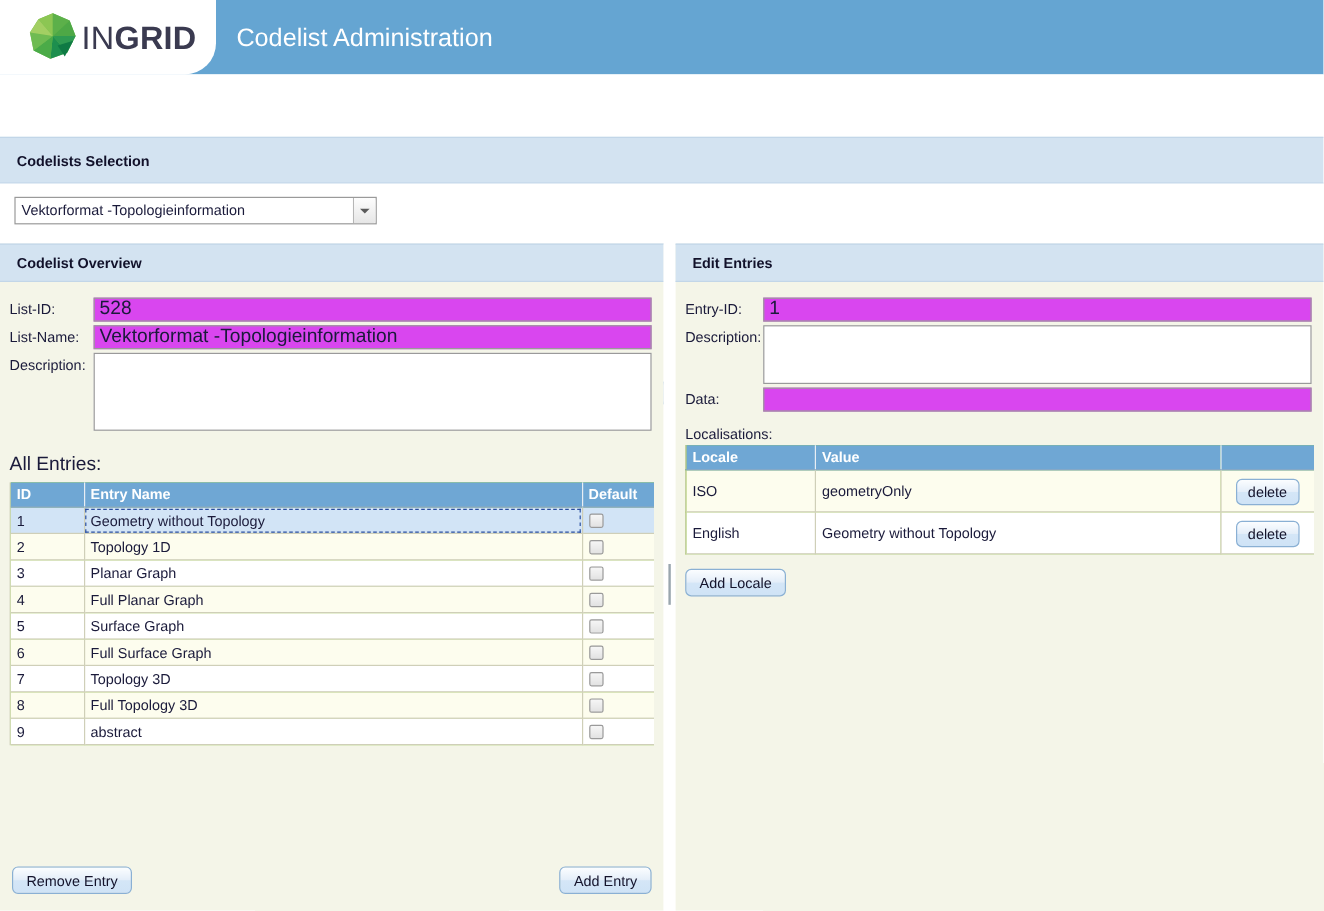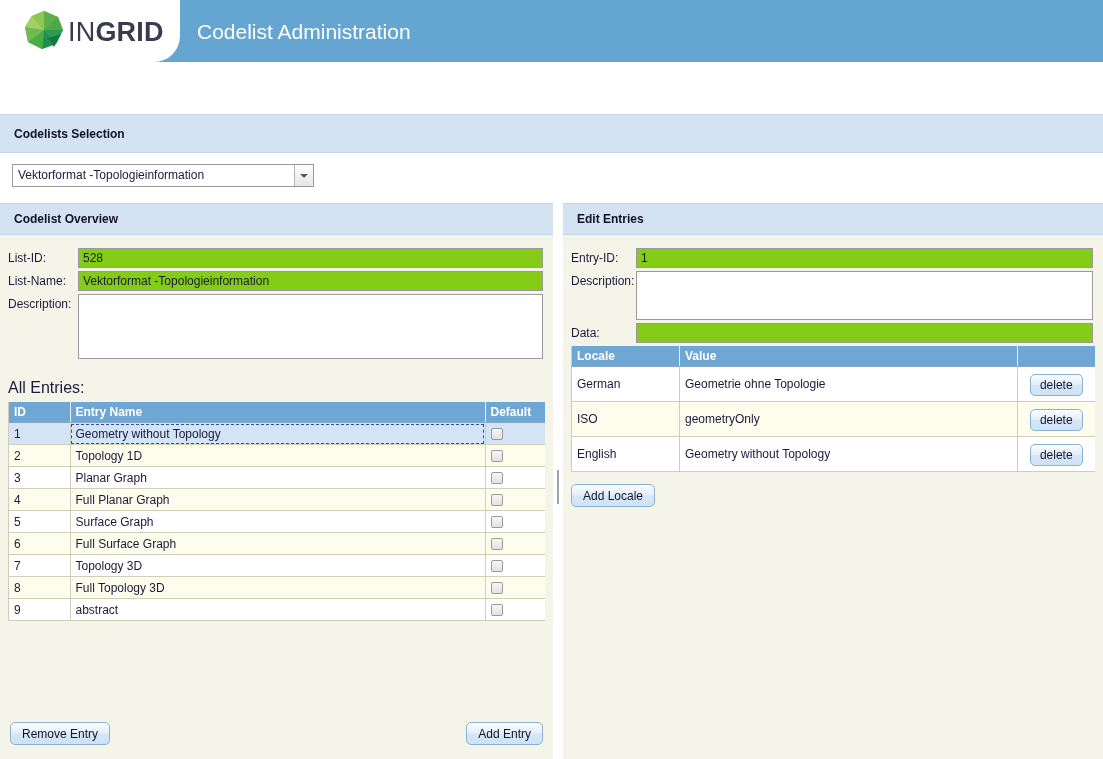--- a/index.html
+++ b/index.html
@@ -142,22 +142,22 @@
     position: absolute; left: 4px; top: 267px;
     width: 2px; height: 34px;
     background: #9aa6ae;
   }
 
   
   .form { padding: 13px 8px 0 8px; }
   .frow { display: flex; align-items: flex-start; margin-bottom: 3px; }
   .flabel { font-size: 12px; color: #1a1a3a; line-height: 20px; }
   .finput {
-    border: 1px solid #9a9a9a; background: #84cc16;
-    font-size: 12px; color: #1a1a3a;
+    border: 1px solid #9a9a9a; background: #d946ef;
+    font-size: 16px; color: #1a1a3a;
     font-family: "Liberation Sans", sans-serif;
     height: 20px; padding: 1px 4px;
   }
   .ftextarea {
     border: 1px solid #9a9a9a; background: #ffffff;
     font-size: 12px; color: #1a1a3a; resize: none;
     font-family: "Liberation Sans", sans-serif;
     padding: 2px 4px;
   }
   .all-entries-label { padding: 0 0 5px 8px; font-size: 16px; color: #1a1a3a; }
@@ -373,41 +373,37 @@
       <div class="frow">
         <div class="flabel" style="width:65px">Description:</div>
         <textarea class="ftextarea" style="width: 457px; height: 49px;"></textarea>
       </div>
       <div class="frow">
         <div class="flabel" style="width:65px">Data:</div>
         <input class="finput" style="width: 457px;" type="text" value="">
       </div>
     </div>
 
+    <div class="loc-label">Localisations:</div>
 
     <div style="margin:0 8px">
       <table class="grid" style="width:524px;border-left:1px solid #cfcfb8">
         <colgroup>
             <col style="width:108px">
             <col>
             <col style="width:78px">
           </colgroup>
         <thead>
             <tr id="loc-head">
               <th>Locale</th>
               <th>Value</th>
               <th style="border-right: 0px;"></th>
             </tr>
           </thead>
         <tbody id="loc-body">
-            <tr class="odd">
-              <td style="height: 35px;">German</td>
-              <td style="height: 35px;">Geometrie ohne Topologie</td>
-              <td style="height: 35px; border-right: 0px; text-align: center; vertical-align: bottom; padding-bottom: 5px;"><button class="btn small">delete</button></td>
-            </tr>
             <tr class="even">
               <td style="height: 35px;">ISO</td>
               <td style="height: 23px;">geometryOnly</td>
               <td style="height: 35px; border-right: 0px; text-align: center; vertical-align: bottom; padding-bottom: 5px;"><button class="btn small">delete</button></td>
             </tr>
             <tr class="odd">
               <td style="height: 35px;">English</td>
               <td style="height: 35px;">Geometry without Topology</td>
               <td style="height: 35px; border-right: 0px; text-align: center; vertical-align: bottom; padding-bottom: 5px;"><button class="btn small">delete</button></td>
             </tr>

